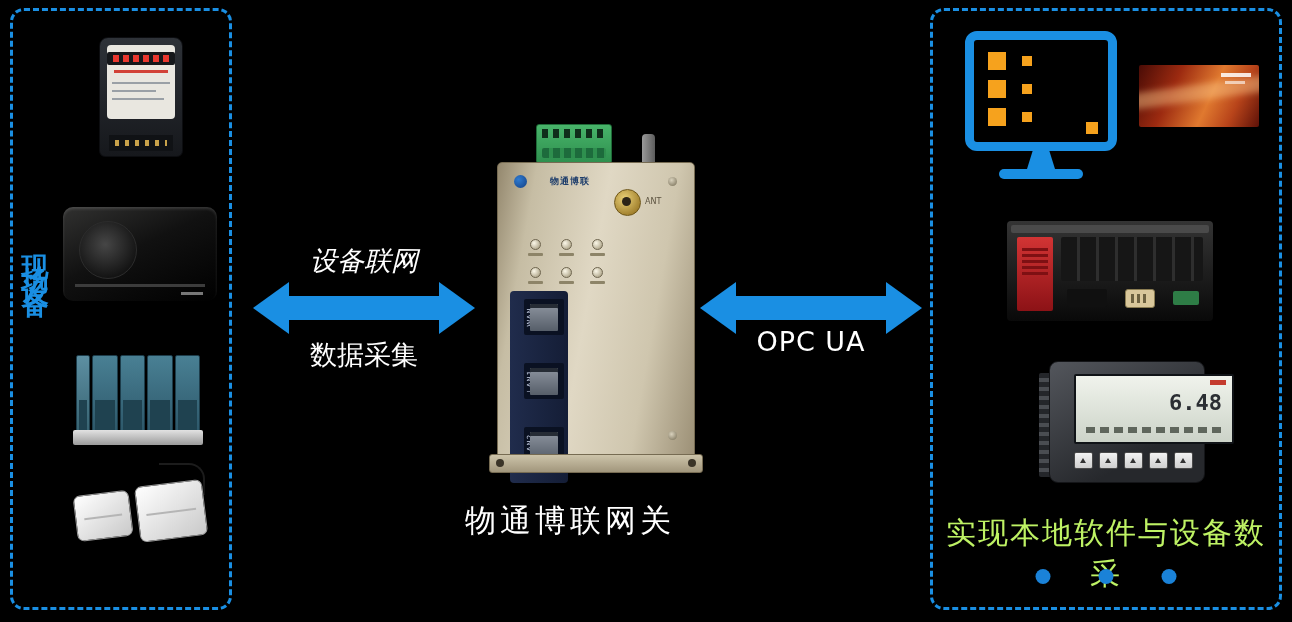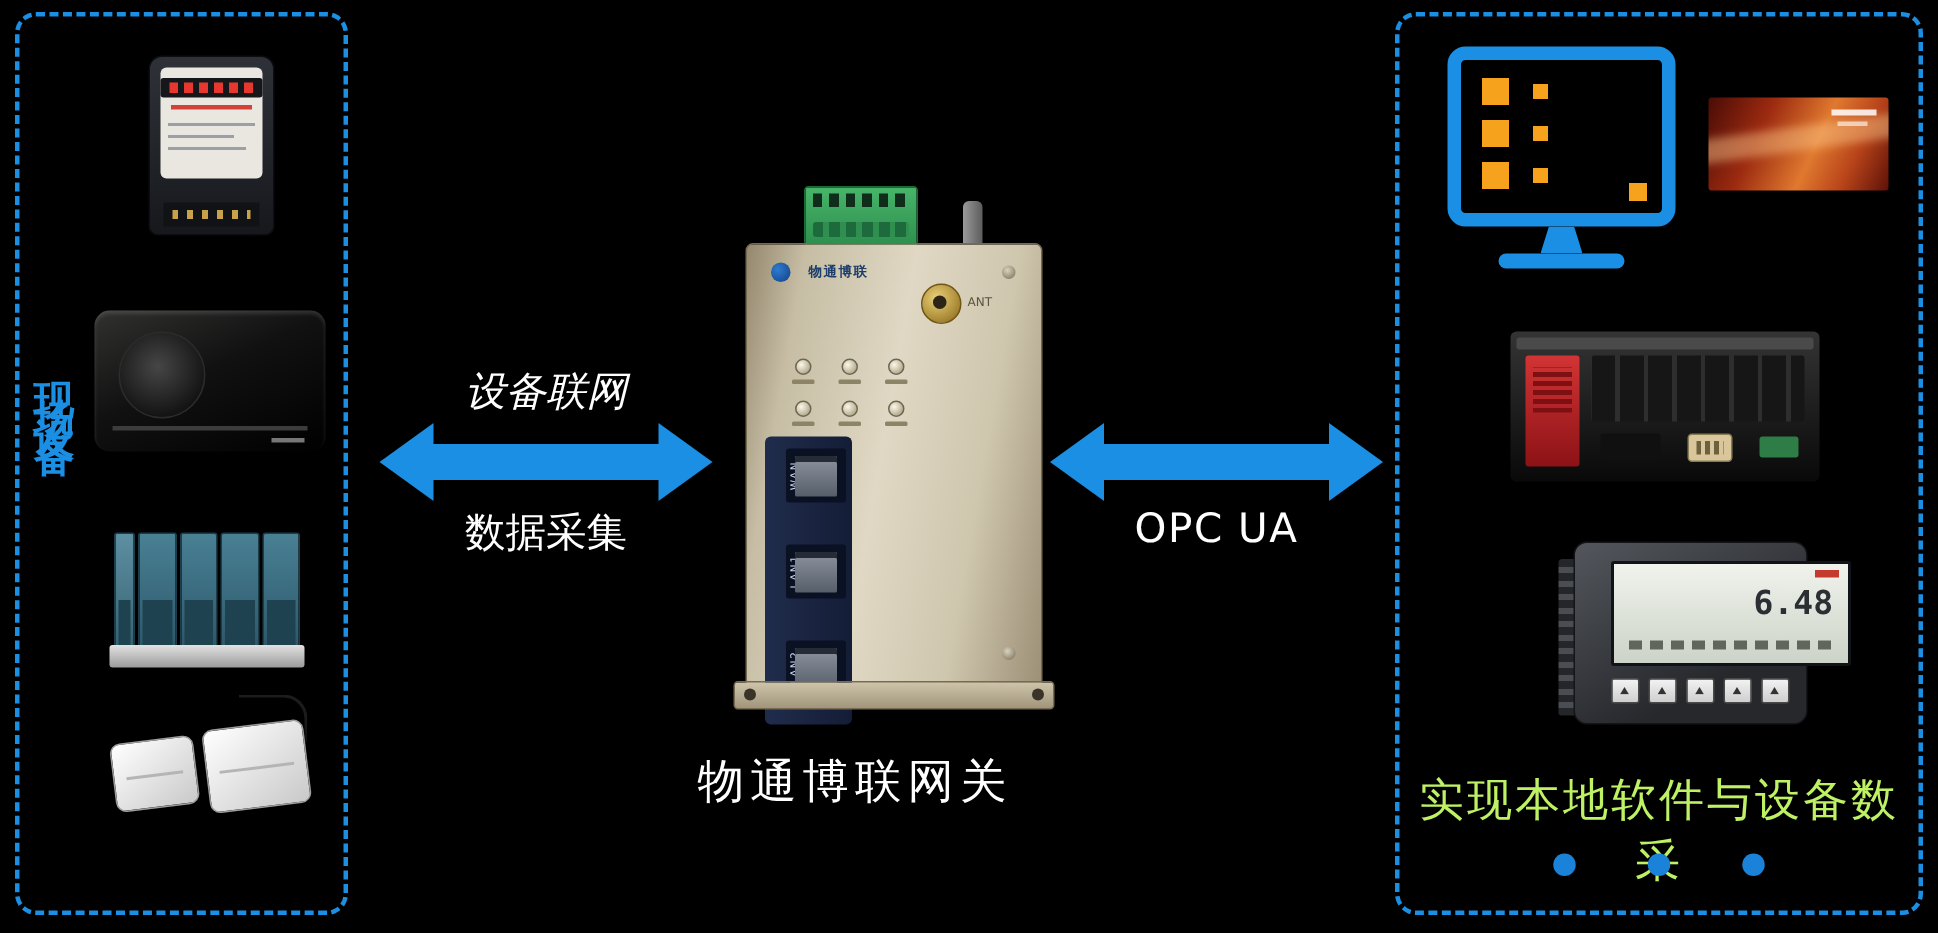--- a/index.html
+++ b/index.html
@@ -60,35 +60,35 @@
   #arrow-right{left:700px;top:282px;}
   .arrow .shaft{position:absolute;left:32px;right:32px;top:14px;height:24px;background:#1a8fe3;}
   .arrow .head-l{position:absolute;left:0;top:0;width:0;height:0;
        border-top:26px solid transparent;border-bottom:26px solid transparent;border-right:36px solid #1a8fe3;}
   .arrow .head-r{position:absolute;right:0;top:0;width:0;height:0;
        border-top:26px solid transparent;border-bottom:26px solid transparent;border-left:36px solid #1a8fe3;}
   .flow-label{position:absolute;width:222px;text-align:center;color:#fff;font-size:27px;}
   #lbl-dev-net{left:253px;top:243px;font-style:italic;}
   #lbl-data{left:253px;top:337px;}
   #lbl-modbus{left:700px;top:243px;letter-spacing:1px;}
-  #lbl-opcua{left:700px;top:337px;letter-spacing:1px;}
+  #lbl-opcua{left:700px;top:326px;letter-spacing:1px;}
 
   
   .gateway{position:absolute;left:492px;top:124px;width:206px;height:356px;}
   .gw-terminal{position:absolute;left:44px;top:0;width:74px;height:38px;
        background:linear-gradient(#48b46a,#2e8f4e);border:1px solid #1f6b38;border-radius:3px;}
   .gw-terminal .pins{position:absolute;left:5px;right:5px;top:4px;height:9px;
        background:repeating-linear-gradient(90deg,#0f2d1a 0 6px,transparent 6px 11px);}
   .gw-terminal .screws{position:absolute;left:5px;right:5px;bottom:5px;height:10px;border-radius:2px;
        background:repeating-linear-gradient(90deg,#1d6b3c 0 7px,#2e8f4e 7px 11px);}
   .gw-nub{position:absolute;left:150px;top:10px;width:13px;height:28px;
        background:linear-gradient(90deg,#9a9a9a,#5c5c5c);border-radius:4px 4px 0 0;}
   .gw-body{position:absolute;left:5px;top:38px;width:196px;height:296px;border:1px solid #766b52;border-radius:5px;
        background:linear-gradient(100deg,#94886e 0%,#c6bda4 16%,#e0d8c4 46%,#cfc6ae 74%,#9c9076 100%);}
-  .gw-logo{position:absolute;left:16px;top:12px;display:flex;align-items:center;gap:12px;}
+  .gw-logo{position:absolute;left:16px;top:12px;display:flex;align-items:center;gap:23px;}
   .gw-logo .mark{width:13px;height:13px;border-radius:50%;
        background:radial-gradient(circle at 35% 35%,#2f7bd0,#123f84);}
   .gw-logo .brand{font-size:9px;color:#1d3d6b;font-weight:700;letter-spacing:1px;}
   .gw-antconn{position:absolute;left:116px;top:26px;width:25px;height:25px;border-radius:50%;
        background:radial-gradient(circle at 38% 35%,#ead178,#a07f2c 75%);border:1px solid #6e5617;}
   .gw-antconn::after{content:"";position:absolute;left:7px;top:7px;width:9px;height:9px;border-radius:50%;background:#2c2417;}
   .gw-ant-label{position:absolute;left:147px;top:34px;font-size:8px;color:#5c5340;}
   .gw-leds{position:absolute;left:30px;top:76px;}
   .gw-leds .row{display:flex;gap:16px;margin-bottom:11px;}
   .led-col{display:flex;flex-direction:column;align-items:center;gap:3px;}

